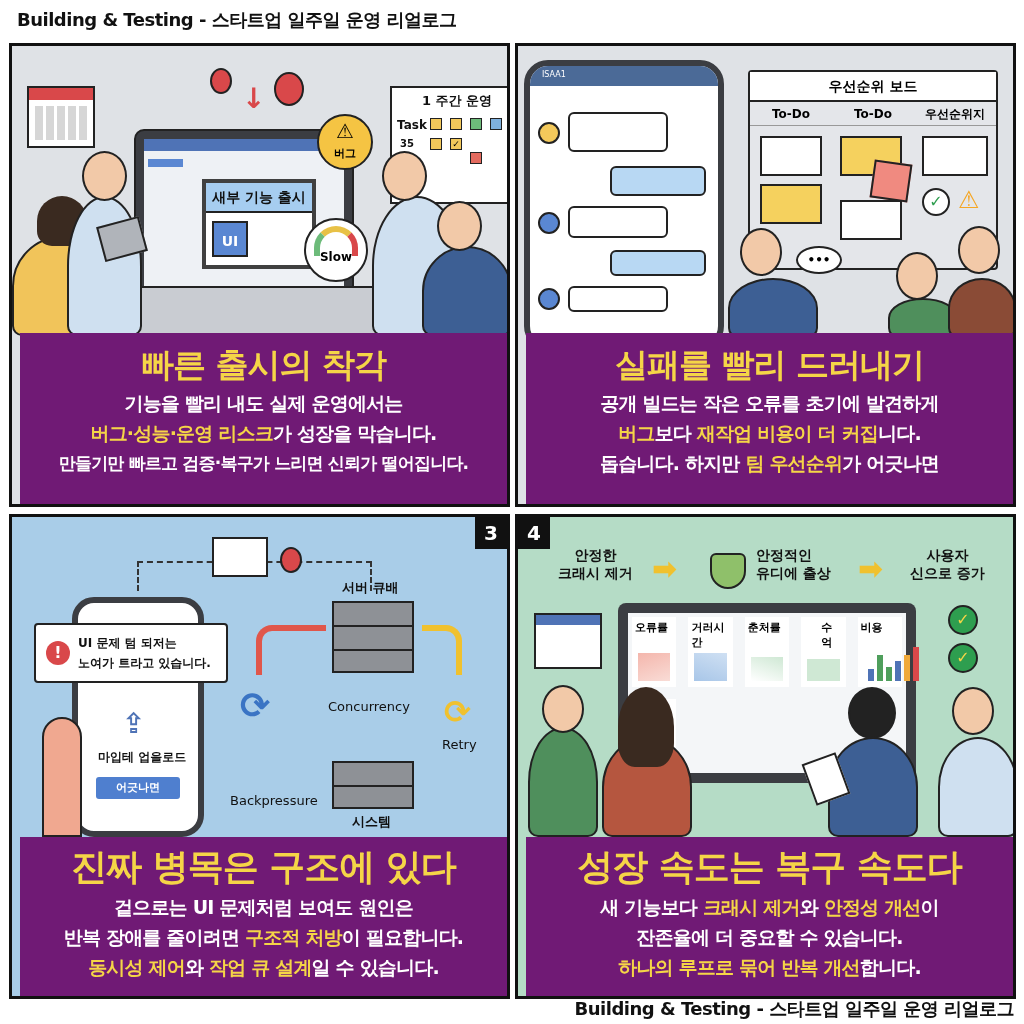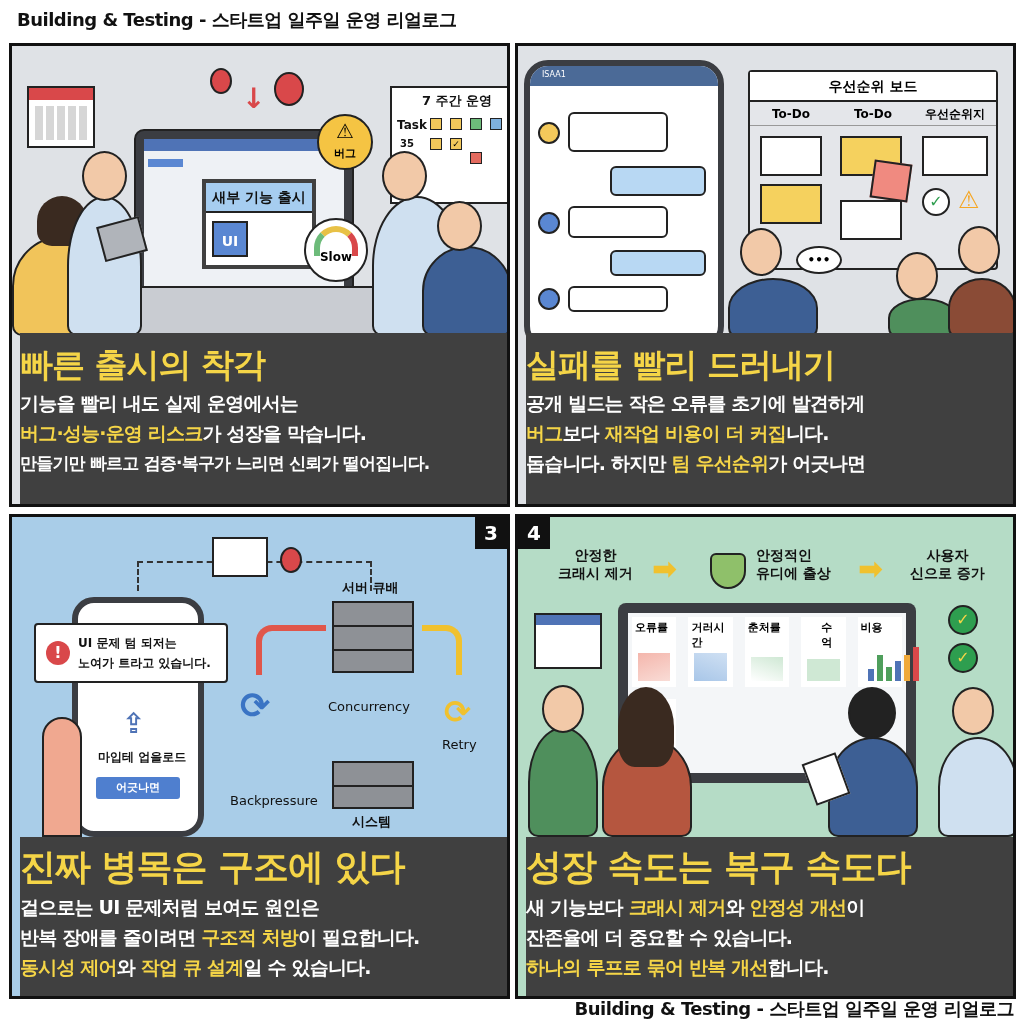--- a/index.html
+++ b/index.html
@@ -4,21 +4,21 @@
 <style>
 *{box-sizing:border-box;margin:0;padding:0}
 html,body{width:1024px;height:1024px;background:#fff;overflow:hidden;font-family:"DejaVu Sans","Liberation Sans",sans-serif}
 .top-title{position:absolute;left:17px;top:8px;font-size:18px;font-weight:bold;color:#111;letter-spacing:-0.5px}
 .bottom-title{position:absolute;right:10px;top:997px;font-size:18px;font-weight:bold;color:#111;letter-spacing:-0.5px}
 .panel{position:absolute;border:3px solid #111;overflow:hidden}
 #p1{left:9px;top:43px;width:501px;height:464px;background:#dfe2e6}
 #p2{left:515px;top:43px;width:501px;height:464px;background:#dfe2e6}
 #p3{left:9px;top:514px;width:501px;height:485px;background:#a9cde8}
 #p4{left:515px;top:514px;width:501px;height:485px;background:#b5dcc6}
-.caption{position:absolute;left:8px;right:0;bottom:0;background:#404040;color:#fff;text-align:left}
+.caption{position:absolute;left:8px;right:0;bottom:0;background:#701a75;color:#fff;text-align:center}
 #p1 .caption,#p2 .caption{top:287px}
 #p3 .caption,#p4 .caption{top:320px}
 .cap-title{font-size:33px;font-weight:bold;color:#f5d547;margin-top:10px;letter-spacing:-1px}
 .cap-line{font-size:19px;font-weight:bold;line-height:30px;letter-spacing:-0.8px;white-space:nowrap}
 .cap-line.small{font-size:17px}
 .hl{color:#f5d547}
 .badge{position:absolute;top:0;width:32px;height:32px;background:#111;color:#fff;font-weight:bold;font-size:20px;text-align:center;line-height:32px}
 .lbl{position:absolute;font-weight:bold;color:#111;white-space:nowrap}
 .box{position:absolute}
 .person{position:absolute;border-radius:50% 50% 10px 10px}
@@ -35,21 +35,21 @@
   <div class="box" style="left:15px;top:40px;width:68px;height:62px;background:#fff;border:2px solid #222">
     <div style="height:12px;background:#d9484a"></div>
     <div style="margin:6px;height:34px;background:repeating-linear-gradient(90deg,#bbb 0 8px,#fff 8px 11px),#bbb;opacity:.6"></div>
   </div>
 
   <div class="box" style="left:198px;top:22px;width:22px;height:26px;border-radius:50%;background:#d9484a;border:2px solid #222"></div>
   <div class="box" style="left:230px;top:36px;color:#d9484a;font-size:28px;font-weight:bold">↓</div>
   <div class="box" style="left:262px;top:26px;width:30px;height:34px;border-radius:50%;background:#d9484a;border:2px solid #222"></div>
 
   <div class="box" style="left:378px;top:40px;width:125px;height:118px;background:#fff;border:2px solid #222;border-right:none">
-    <div class="lbl" style="left:30px;top:4px;font-size:13px">7 주간 운영</div>
+    <div class="lbl" style="left:30px;top:4px;font-size:13px">1 주간 운영</div>
     <div class="lbl" style="left:5px;top:30px;font-size:12px">Task</div>
     <div class="lbl" style="left:8px;top:50px;font-size:10px">35</div>
     <div class="box" style="left:38px;top:30px;width:12px;height:12px;background:#f3c95b;border:1px solid #222"></div>
     <div class="box" style="left:58px;top:30px;width:12px;height:12px;background:#f3c95b;border:1px solid #222"></div>
     <div class="box" style="left:78px;top:30px;width:12px;height:12px;background:#6dbb7a;border:1px solid #222"></div>
     <div class="box" style="left:98px;top:30px;width:12px;height:12px;background:#7fb1de;border:1px solid #222"></div>
     <div class="box" style="left:38px;top:50px;width:12px;height:12px;background:#f3c95b;border:1px solid #222"></div>
     <div class="box" style="left:58px;top:50px;width:12px;height:12px;background:#f3c95b;border:1px solid #222;font-size:9px;line-height:10px;text-align:center">✓</div>
     <div class="box" style="left:78px;top:64px;width:12px;height:12px;background:#e36a5e;border:1px solid #222"></div>
   </div>

